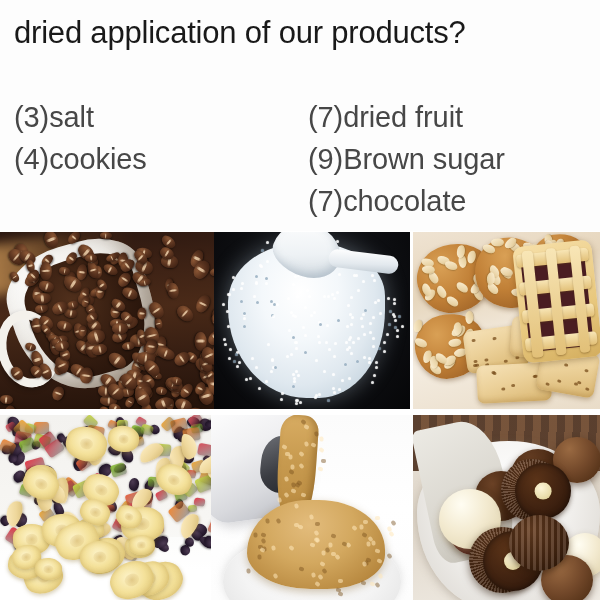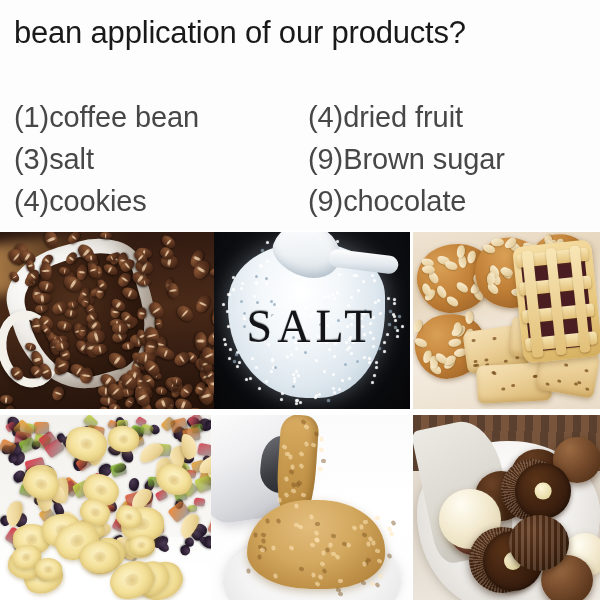--- a/index.html
+++ b/index.html
@@ -367,34 +367,33 @@
     box-shadow: 0 3px 7px rgba(45,25,10,.5);
   }
 </style>
 </head>
 <body>
 
 <div class="poster">
 
   <div class="text-block">
 
-    <div class="headline">bean application of our products?</div>
+    <div class="headline">dried application of our products?</div>
 
     <div class="item-columns">
 
       <div class="item-col left">
-        <div class="item-line">(1)coffee bean</div>
         <div class="item-line">(3)salt</div>
         <div class="item-line">(4)cookies</div>
       </div>
 
       <div class="item-col right">
-        <div class="item-line">(4)dried fruit</div>
+        <div class="item-line">(7)dried fruit</div>
         <div class="item-line">(9)Brown sugar</div>
-        <div class="item-line">(9)chocolate</div>
+        <div class="item-line">(7)chocolate</div>
       </div>
 
     </div>
   </div>
 
   <div class="grid">
 
     <div class="cell c1">
       <div class="photo coffee-bg">
         <div class="coffee-glow"></div>
@@ -775,21 +774,20 @@
             <div class="salt-grain" style="left: 121.703px; top: 8.31304px;"></div>
             <div class="salt-grain" style="left: 76.025px; top: 25.9128px;"></div>
             <div class="salt-grain" style="left: 29.44px; top: 84.604px;"></div>
             <div class="salt-grain" style="left: 160.988px; top: 128.874px;"></div>
             <div class="salt-grain" style="left: 158.048px; top: 112.974px;"></div>
           </div>
         <div class="spoon">
           <div class="spoon-bowl"></div>
           <div class="spoon-handle"></div>
         </div>
-        <div class="salt-word">SALT</div>
       </div>
     </div>
 
     <div class="cell c3">
       <div class="photo cookie-bg">
         <div id="cookie-art">
             <div class="cookie-lump" style="left: 4px; top: 12px; width: 76px; height: 68px; transform: rotate(-14.9904deg);">
               <div class="almond" style="left: 23.3px; top: 51.9696px; transform: rotate(54.838deg);"></div>
               <div class="almond" style="left: 50.0001px; top: 51.8374px; transform: rotate(77.1893deg);"></div>
               <div class="almond" style="left: 49.4071px; top: 45.1451px; transform: rotate(-31.9664deg);"></div>

